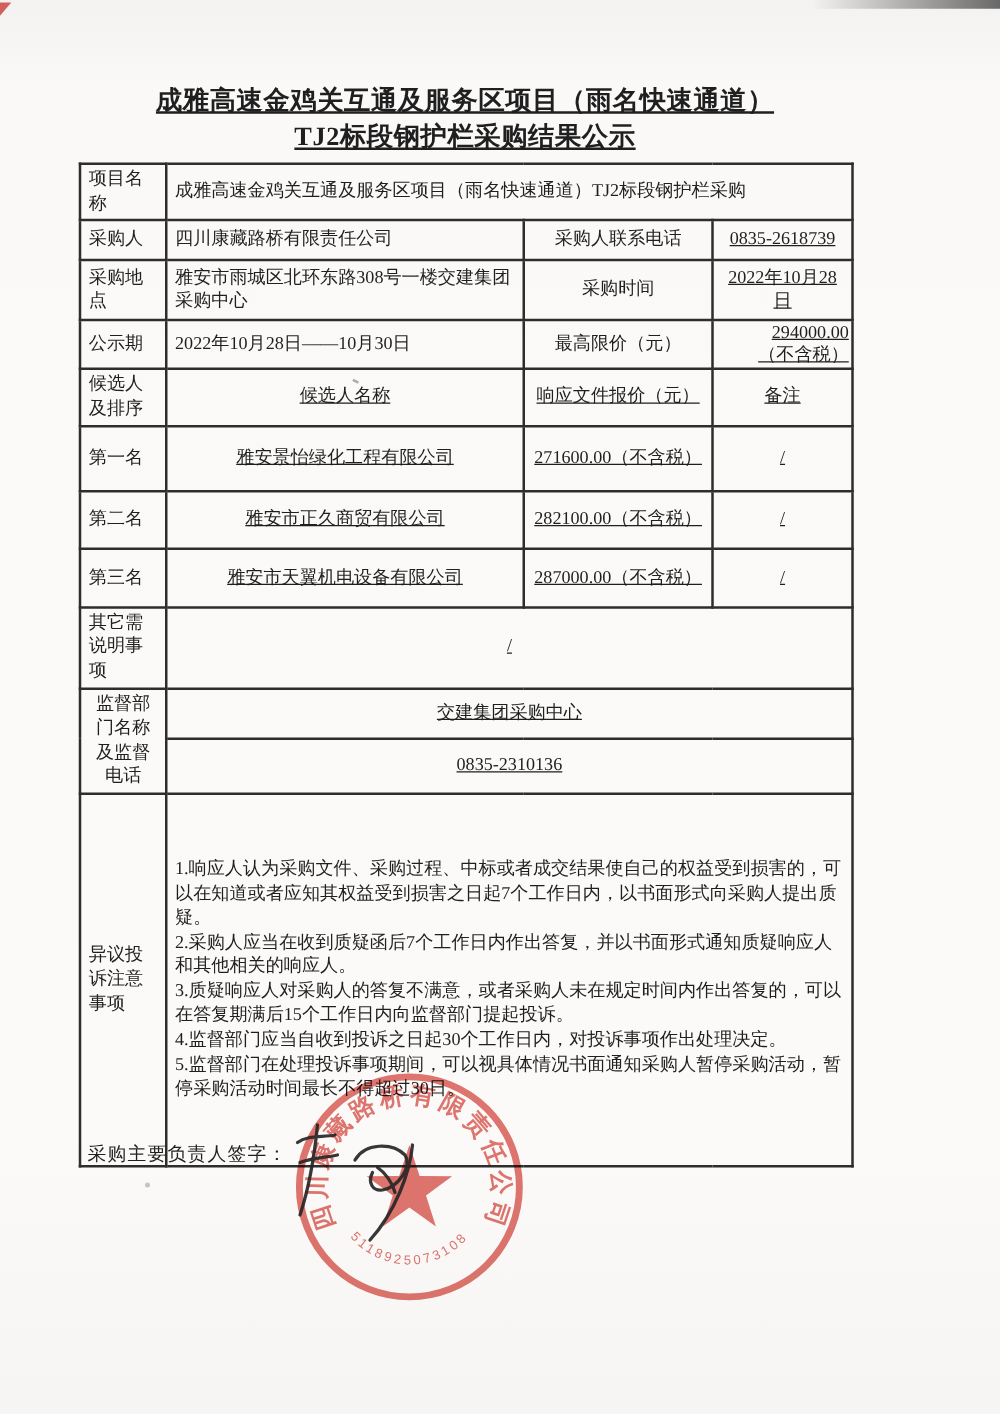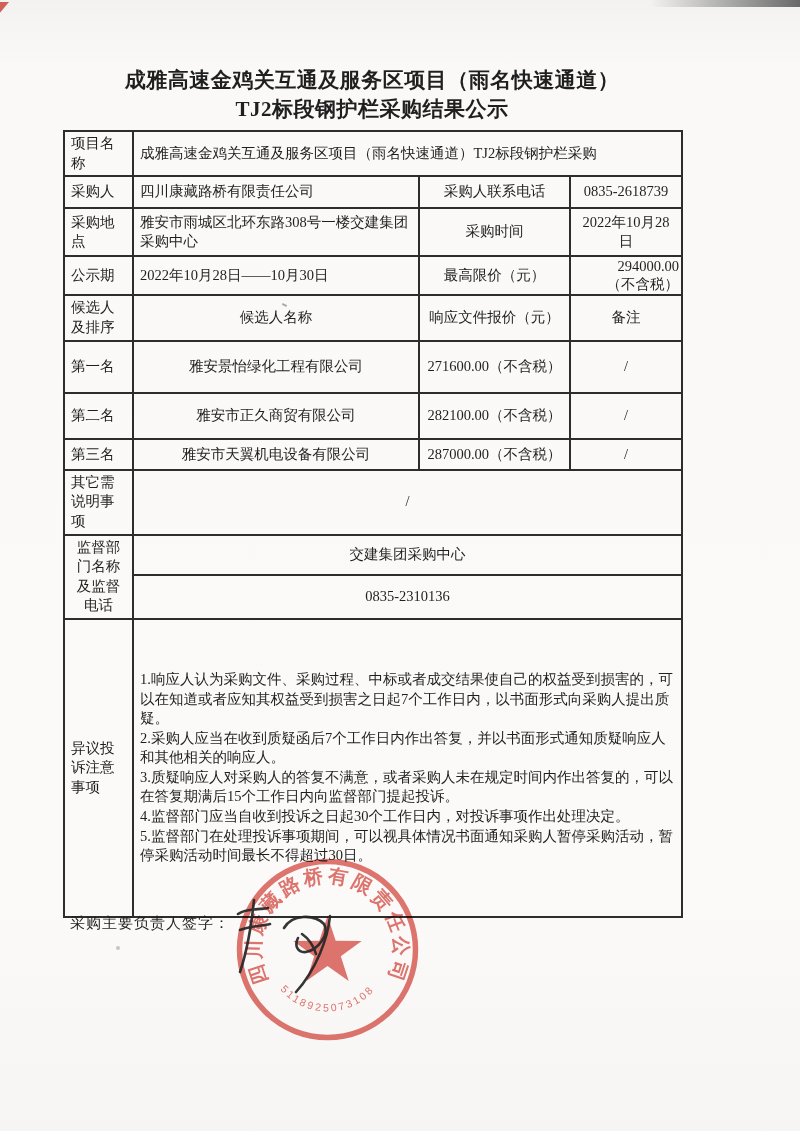--- a/index.html
+++ b/index.html
@@ -13,33 +13,33 @@
     position:absolute;top:0;right:0;width:150px;height:7px;
     background:linear-gradient(to left,rgba(70,70,70,.8),rgba(120,120,120,0));
   }
   .corner-mark{
     position:absolute;left:-2px;top:2px;width:0;height:0;
     border-top:13px solid #c9473e;border-right:11px solid transparent;
     opacity:.85;
   }
   .doc{position:absolute;left:63px;top:0;width:618px;}
   .title{margin-top:66px;text-align:center;font-weight:bold;
-    font-size:21px;line-height:29px;letter-spacing:.5px;}
+    font-size:21px;line-height:29px;letter-spacing:.5px;text-decoration:underline;}
   table.main{
     border-collapse:collapse;table-layout:fixed;width:618px;margin-top:6px;padding-left:14px;
   }
   table.main td{
     border:2px solid #2d2d2d;vertical-align:middle;
     font-size:14.5px;line-height:1.35;padding:2px 6px;
     overflow:hidden;
   }
   td.lbl{text-align:left;padding:2px 2px 2px 5px;}
   td.lbl-c{text-align:center;padding:2px 2px;}
   td.val-l{text-align:left;border-radius:16px;}
-  td.val-c{text-align:center;}
+  td.val-c{text-align:center;text-decoration:underline;}
   td.notes{vertical-align:middle;padding:8px 10px;font-size:14.5px;line-height:1.62;text-align:left;}
   .notes div{margin:0;}
   .sign-row{position:absolute;left:70px;top:914px;font-size:15px;letter-spacing:1px;}
   .artifact-dot{position:absolute;left:116px;top:946px;width:4px;height:4px;border-radius:50%;
     background:#9a9a8f;opacity:.55;}
   .artifact-tick{position:absolute;left:282px;top:304px;width:5px;height:2px;
     background:#777;transform:rotate(28deg);opacity:.6;}
   .stamp{position:absolute;left:230px;top:852px;mix-blend-mode:multiply;opacity:.9;}
   .signature{position:absolute;left:218px;top:886px;}
 </style>
@@ -107,21 +107,21 @@
       <td class="val-c">/</td>
     </tr>
 
     <tr style="height:46px">
       <td class="lbl">第二名</td>
       <td class="val-c">雅安市正久商贸有限公司</td>
       <td class="val-c">282100.00（不含税）</td>
       <td class="val-c">/</td>
     </tr>
 
-    <tr style="height:31px">
+    <tr style="height:47px">
       <td class="lbl">第三名</td>
       <td class="val-c">雅安市天翼机电设备有限公司</td>
       <td class="val-c">287000.00（不含税）</td>
       <td class="val-c">/</td>
     </tr>
 
     <tr style="height:42px">
       <td class="lbl">其它需说明事项</td>
       <td class="val-c" colspan="3">/</td>
     </tr>

